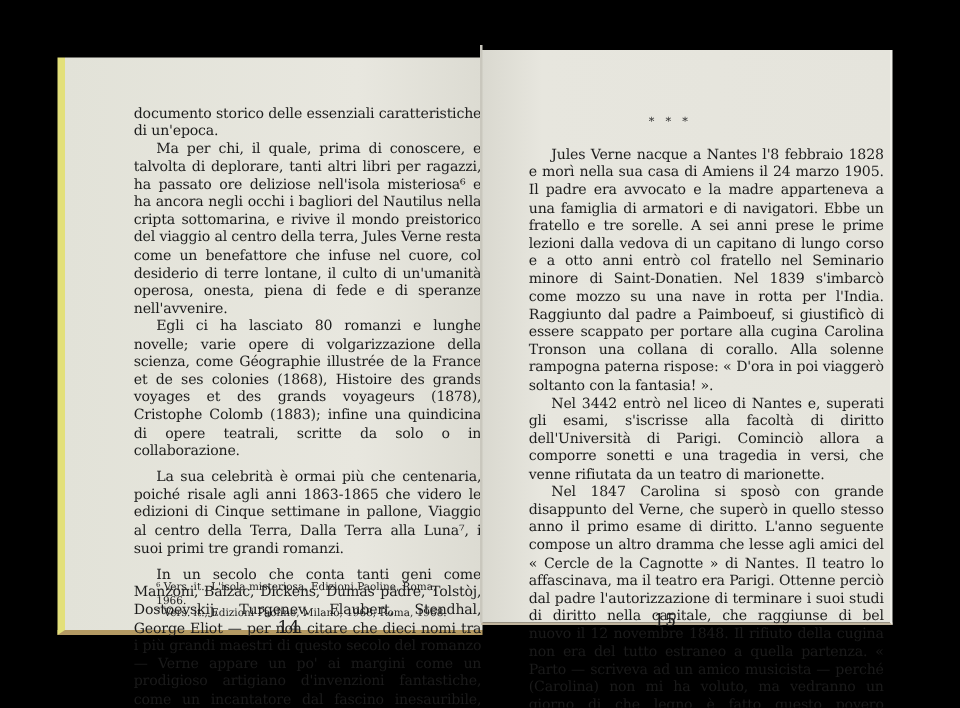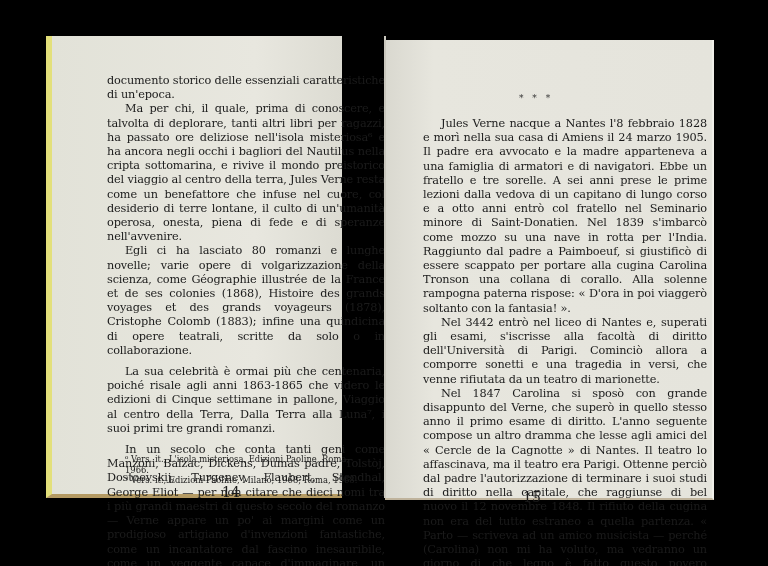--- a/index.html
+++ b/index.html
@@ -1,19 +1,19 @@
 <!DOCTYPE html>
 <html><head>
 <meta charset="utf-8">
 <style>
   html, body { margin:0; padding:0; }
   body { width:768px; height:566px; background:#000; position:relative; overflow:hidden;
          font-family:"DejaVu Serif", serif; }
   .page { position:absolute; background:#e6e5dd; box-sizing:border-box; color:#1b1b1b; }
-  .page-left { left:46px; top:36px; width:296px; height:462px;
+  .page-left { left:46px; top:46px; width:340px; height:462px;
                border-left:6px solid #e3e07a;
                border-bottom:4px solid #b49a63;
                background:linear-gradient(90deg,#e2e2d8 0%,#e8e7df 70%,#dcdbd2 100%); }
   .page-right { left:385px; top:40px; width:329px; height:460px;
                 border-right:2px solid #f0efe9;
                 border-bottom:2px solid #bfb39c;
                 background:linear-gradient(90deg,#d9d8cf 0%,#e7e6de 15%,#e5e4dc 100%); }
   .gutter { position:absolute; left:384px; top:36px; width:2px; height:462px;
             background:#c9c7bd; }
   .text { position:absolute; font-size:11.3px; line-height:14.2px; text-align:justify;

